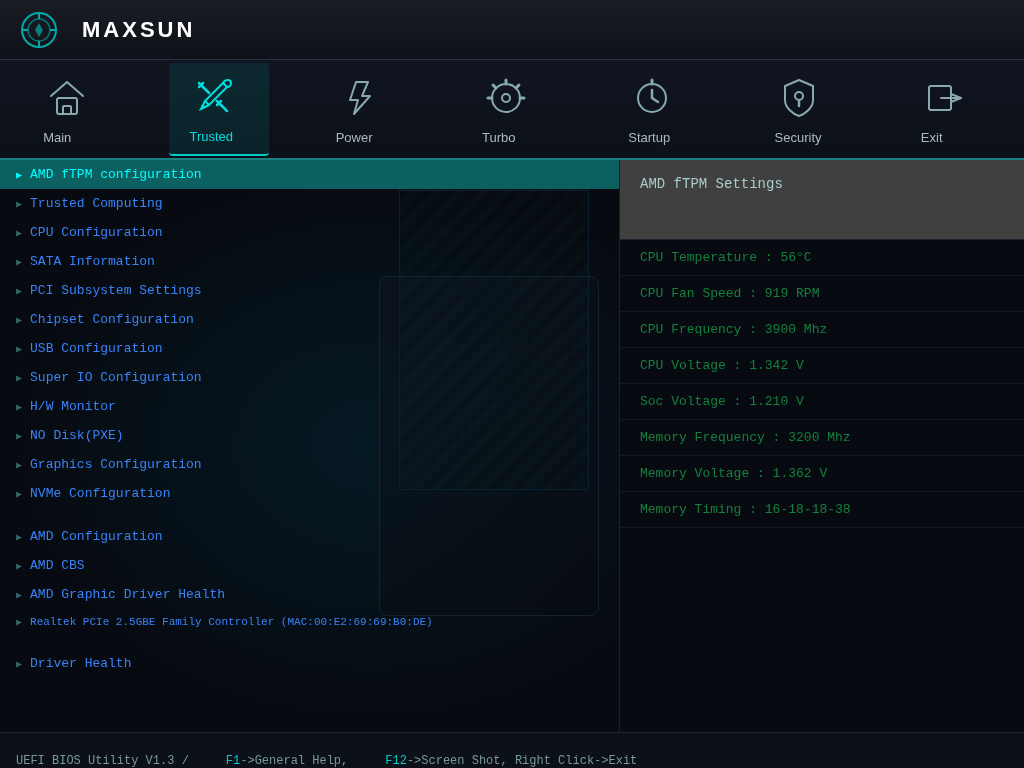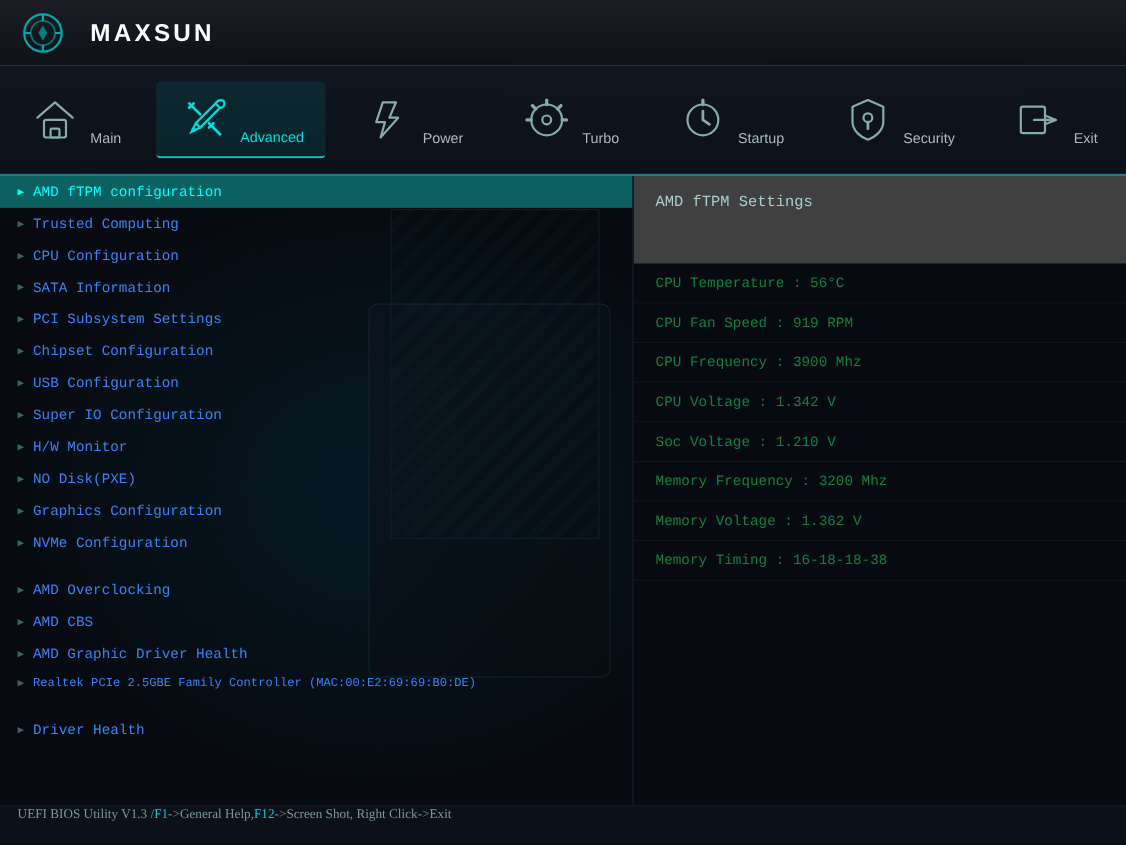--- a/index.html
+++ b/index.html
@@ -43,22 +43,22 @@
     #nav-bar {
       background: linear-gradient(180deg, #111520 0%, #0c1018 100%);
       height: 100px;
       display: flex;
       align-items: center;
       justify-content: space-around;
       border-bottom: 2px solid #1a8080;
     }
     .nav-item {
       display: flex;
-      flex-direction: row;
-      align-items: flex-end;
+      flex-direction: column;
+      align-items: flex-start;
       gap: 8px;
       cursor: pointer;
       padding: 10px 20px;
       border-radius: 4px;
       transition: background 0.2s;
       min-width: 100px;
     }
     .nav-item.active {
       background: rgba(0,150,150,0.15);
       border-bottom: 2px solid #00cccc;
@@ -84,21 +84,21 @@
 
     
     #content-area {
       display: flex;
       height: calc(768px - 60px - 100px - 36px);
       background: #08090d;
     }
 
     
     #left-panel {
-      width: 576px;
+      width: 620px;
       background: #070a10;
       border-right: 1px solid #1a2030;
       overflow-y: auto;
       position: relative;
     }
 
     
     #left-panel::before {
       content: '';
       position: absolute;
@@ -168,28 +168,29 @@
       border-bottom: 1px solid #111820;
       background: #070a10;
     }
 
     
     #status-bar {
       height: 36px;
       background: #0c1018;
       border-top: 1px solid #1a2530;
       display: flex;
-      align-items: flex-start;
+      align-items: flex-end;
       padding: 0 16px;
       font-size: 12px;
       color: #779999;
-      font-family: Liberation Serif, serif;
+      font-family: Liberation Mono, monospace;
     }
     #status-bar span.highlight {
       color: #00cccc;
+      margin-left: 37px;
     }
 
     
     .bios-card {
       position: absolute;
       right: 20px;
       top: 50%;
       transform: translateY(-50%);
       width: 220px;
       height: 340px;
@@ -256,21 +257,21 @@
   <div class="nav-item active">
     <svg class="nav-icon" viewBox="0 0 48 48" xmlns="http://www.w3.org/2000/svg" style="stroke:#00dddd;">
       <path d="M34,10 L38,14 L20,32 L16,28 Z" stroke-linecap="round" stroke-linejoin="round"></path>
       <path d="M34,10 C36,6 42,6 42,10 C42,14 38,14 38,14" stroke-linecap="round"></path>
       <path d="M16,28 L12,36 L20,32" stroke-linecap="round"></path>
       <circle cx="14" cy="34" r="2" fill="#00dddd" stroke="none"></circle>
 
       <path d="M10,10 L20,20 M14,10 L10,14" stroke-linecap="round" stroke-width="2.5"></path>
       <path d="M28,28 L38,38 M32,28 L28,32" stroke-linecap="round" stroke-width="2.5"></path>
     </svg>
-    <span class="nav-label">Advanced</span>
+    <span class="nav-label">Trusted</span>
   </div>
 
   <div class="nav-item">
     <svg class="nav-icon" viewBox="0 0 48 48" xmlns="http://www.w3.org/2000/svg">
       <polygon points="20,8 14,26 22,26 18,40 34,22 26,22 32,8" stroke-linecap="round" stroke-linejoin="round"></polygon>
     </svg>
     <span class="nav-label">Power</span>
   </div>
 
   <div class="nav-item">
@@ -332,21 +333,21 @@
       <div class="menu-item">Chipset Configuration</div>
       <div class="menu-item">USB Configuration</div>
       <div class="menu-item">Super IO Configuration</div>
       <div class="menu-item">H/W Monitor</div>
       <div class="menu-item">NO Disk(PXE)</div>
       <div class="menu-item">Graphics Configuration</div>
       <div class="menu-item">NVMe Configuration</div>
 
       <div class="menu-section-gap"></div>
 
-      <div class="menu-item">AMD Overclocking</div>
+      <div class="menu-item">AMD Configuration</div>
       <div class="menu-item">AMD CBS</div>
       <div class="menu-item">AMD Graphic Driver Health</div>
       <div class="menu-item" style="font-size:11px;">Realtek PCIe 2.5GBE Family Controller (MAC:00:E2:69:69:B0:DE)</div>
 
       <div class="menu-section-gap"></div>
 
       <div class="menu-item">Driver Health</div>
     </div>
   </div>
 

